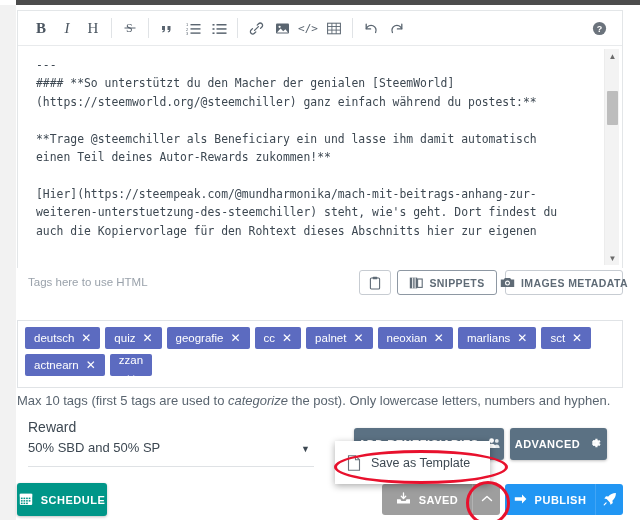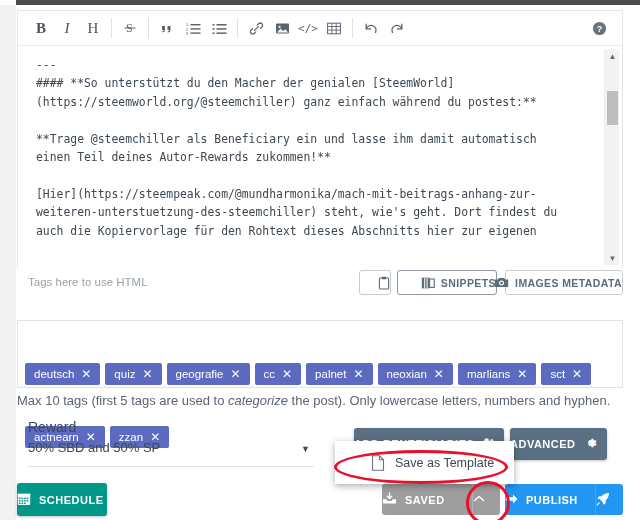--- a/index.html
+++ b/index.html
@@ -156,21 +156,21 @@
   }
   .ur-btn {
     position: absolute;
     top: 0;
     height: 25px;
     border: 1px solid #c7ccd2;
     border-radius: 3px;
     background: #ffffff;
     display: flex;
     align-items: center;
-    justify-content: flex-end;
+    justify-content: center;
     gap: 6px;
     box-sizing: border-box;
     color: #5f6b76;
     font-size: 10.5px;
     font-weight: bold;
     letter-spacing: .4px;
     cursor: pointer;
   }
   .ur-btn.clip { left: 342px; width: 32px; }
   .ur-btn.snip { left: 380px; width: 100px; border-color: #8e98a3; }
@@ -208,21 +208,20 @@
     background: #5c6bc0;
     color: #ffffff;
     border-radius: 2px;
     display: inline-flex;
     align-items: center;
     gap: 7px;
     padding: 0 9px;
     font-size: 11.5px;
     cursor: pointer;
     user-select: none;
-    margin-top: 36px;
   }
   .tag .x { font-size: 12px; line-height: 1; font-weight: 400; }
   .tags-help {
     position: absolute;
     left: 17px;
     top: 393px;
     font-size: 13px;
     color: #5a6570;
   }
   .tags-help i { font-style: italic; }
@@ -252,20 +251,21 @@
     right: 4px; top: 4px;
     font-size: 9px;
     color: #3d4852;
   }
 
   
   .btn {
     position: absolute;
     display: flex;
     align-items: center;
+    justify-content: center;
     gap: 8px;
     border: none;
     border-radius: 3px;
     color: #ffffff;
     font-size: 11px;
     font-weight: bold;
     letter-spacing: .5px;
     cursor: pointer;
     box-sizing: border-box;
     font-family: "Liberation Sans", sans-serif;
@@ -319,21 +319,20 @@
   
   .popup {
     position: absolute;
     left: 335px;
     top: 441px;
     width: 155px;
     height: 43px;
     background: #ffffff;
     box-shadow: 0 2px 7px rgba(0,0,0,.33);
     z-index: 30;
-    padding-left: 24px;
   }
   .popup-item {
     display: flex;
     align-items: center;
     gap: 10px;
     height: 43px;
     padding: 0 12px;
     box-sizing: border-box;
     font-size: 12.5px;
     color: #3d4852;
@@ -562,21 +561,21 @@
           <span class="x">✕</span>
         </span>
         <span class="tag" style="background: rgb(92, 107, 192);">
           <span>sct</span>
           <span class="x">✕</span>
         </span>
         <span class="tag" style="background: rgb(92, 107, 192);">
           <span>actnearn</span>
           <span class="x">✕</span>
         </span>
-        <span class="tag" style="background: rgb(92, 107, 192);">
+        <span class="tag" style="background: rgb(92, 107, 192); flex-direction: column;">
           <span>zzan</span>
           <span class="x">✕</span>
         </span>
       </div>
   </div>
 
   <div class="tags-help">
     <span>Max 10 tags (first 5 tags are used to </span><i>categorize</i><span> the post). Only lowercase letters, numbers and hyphen.</span>
   </div>
 

